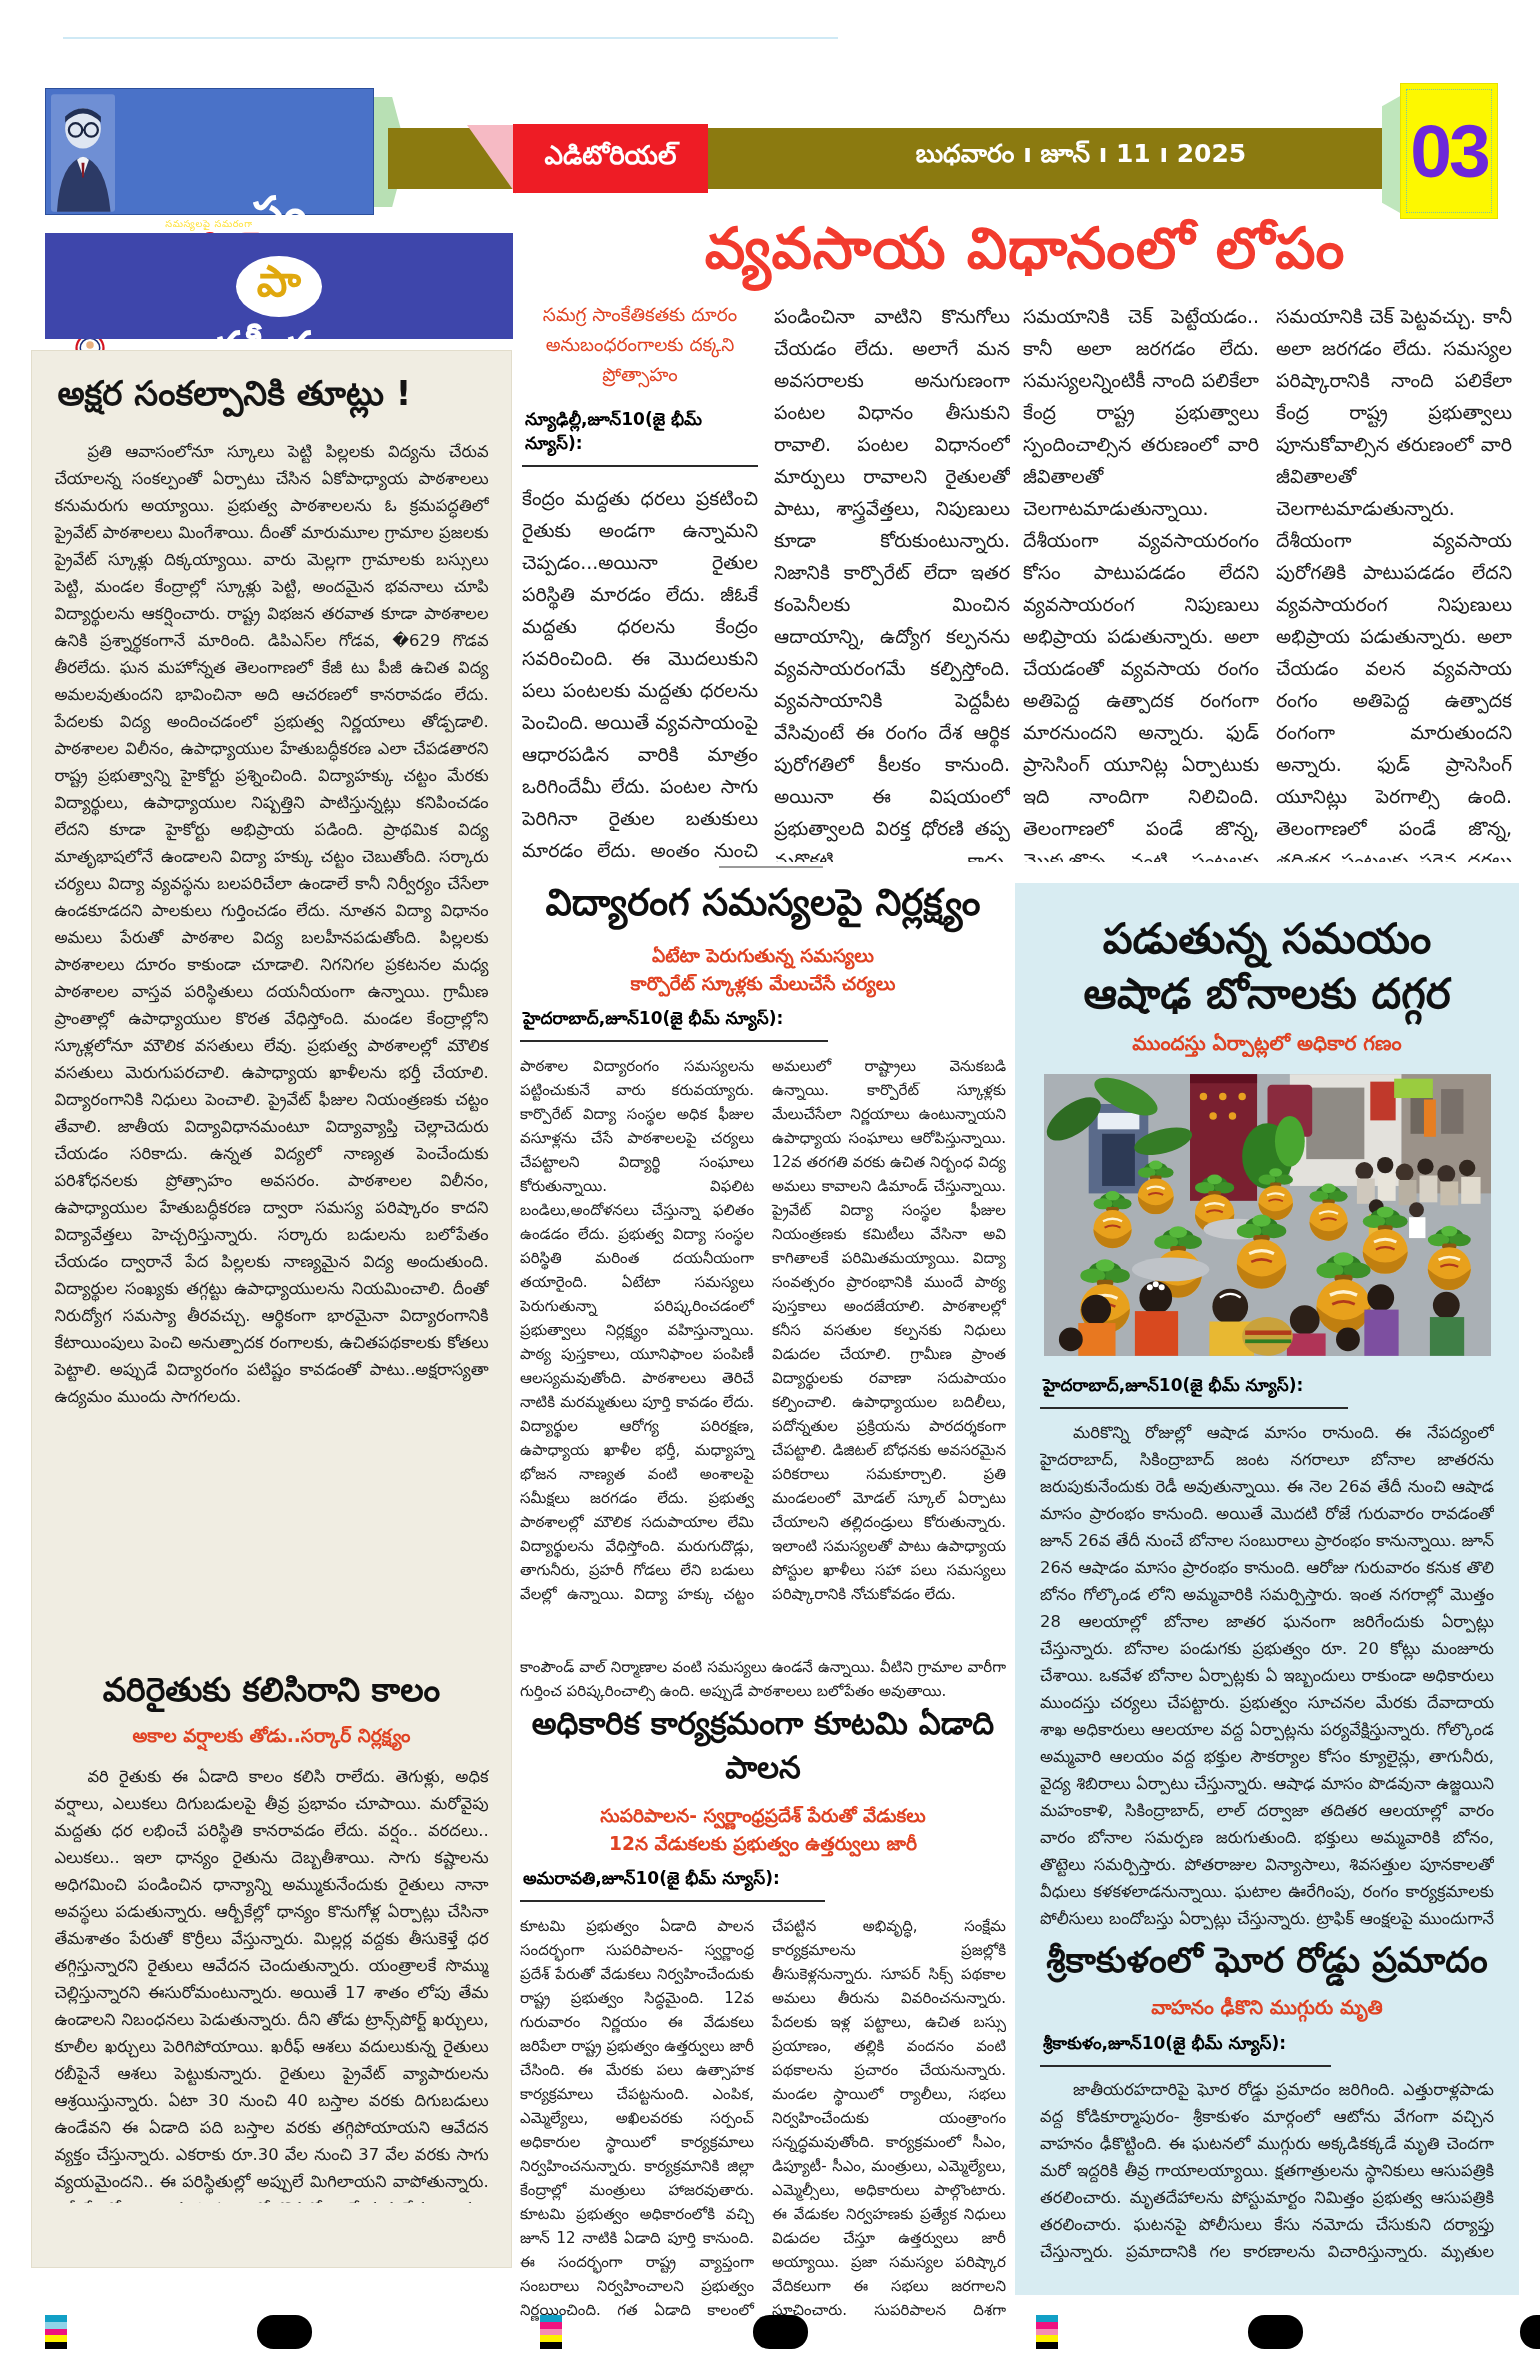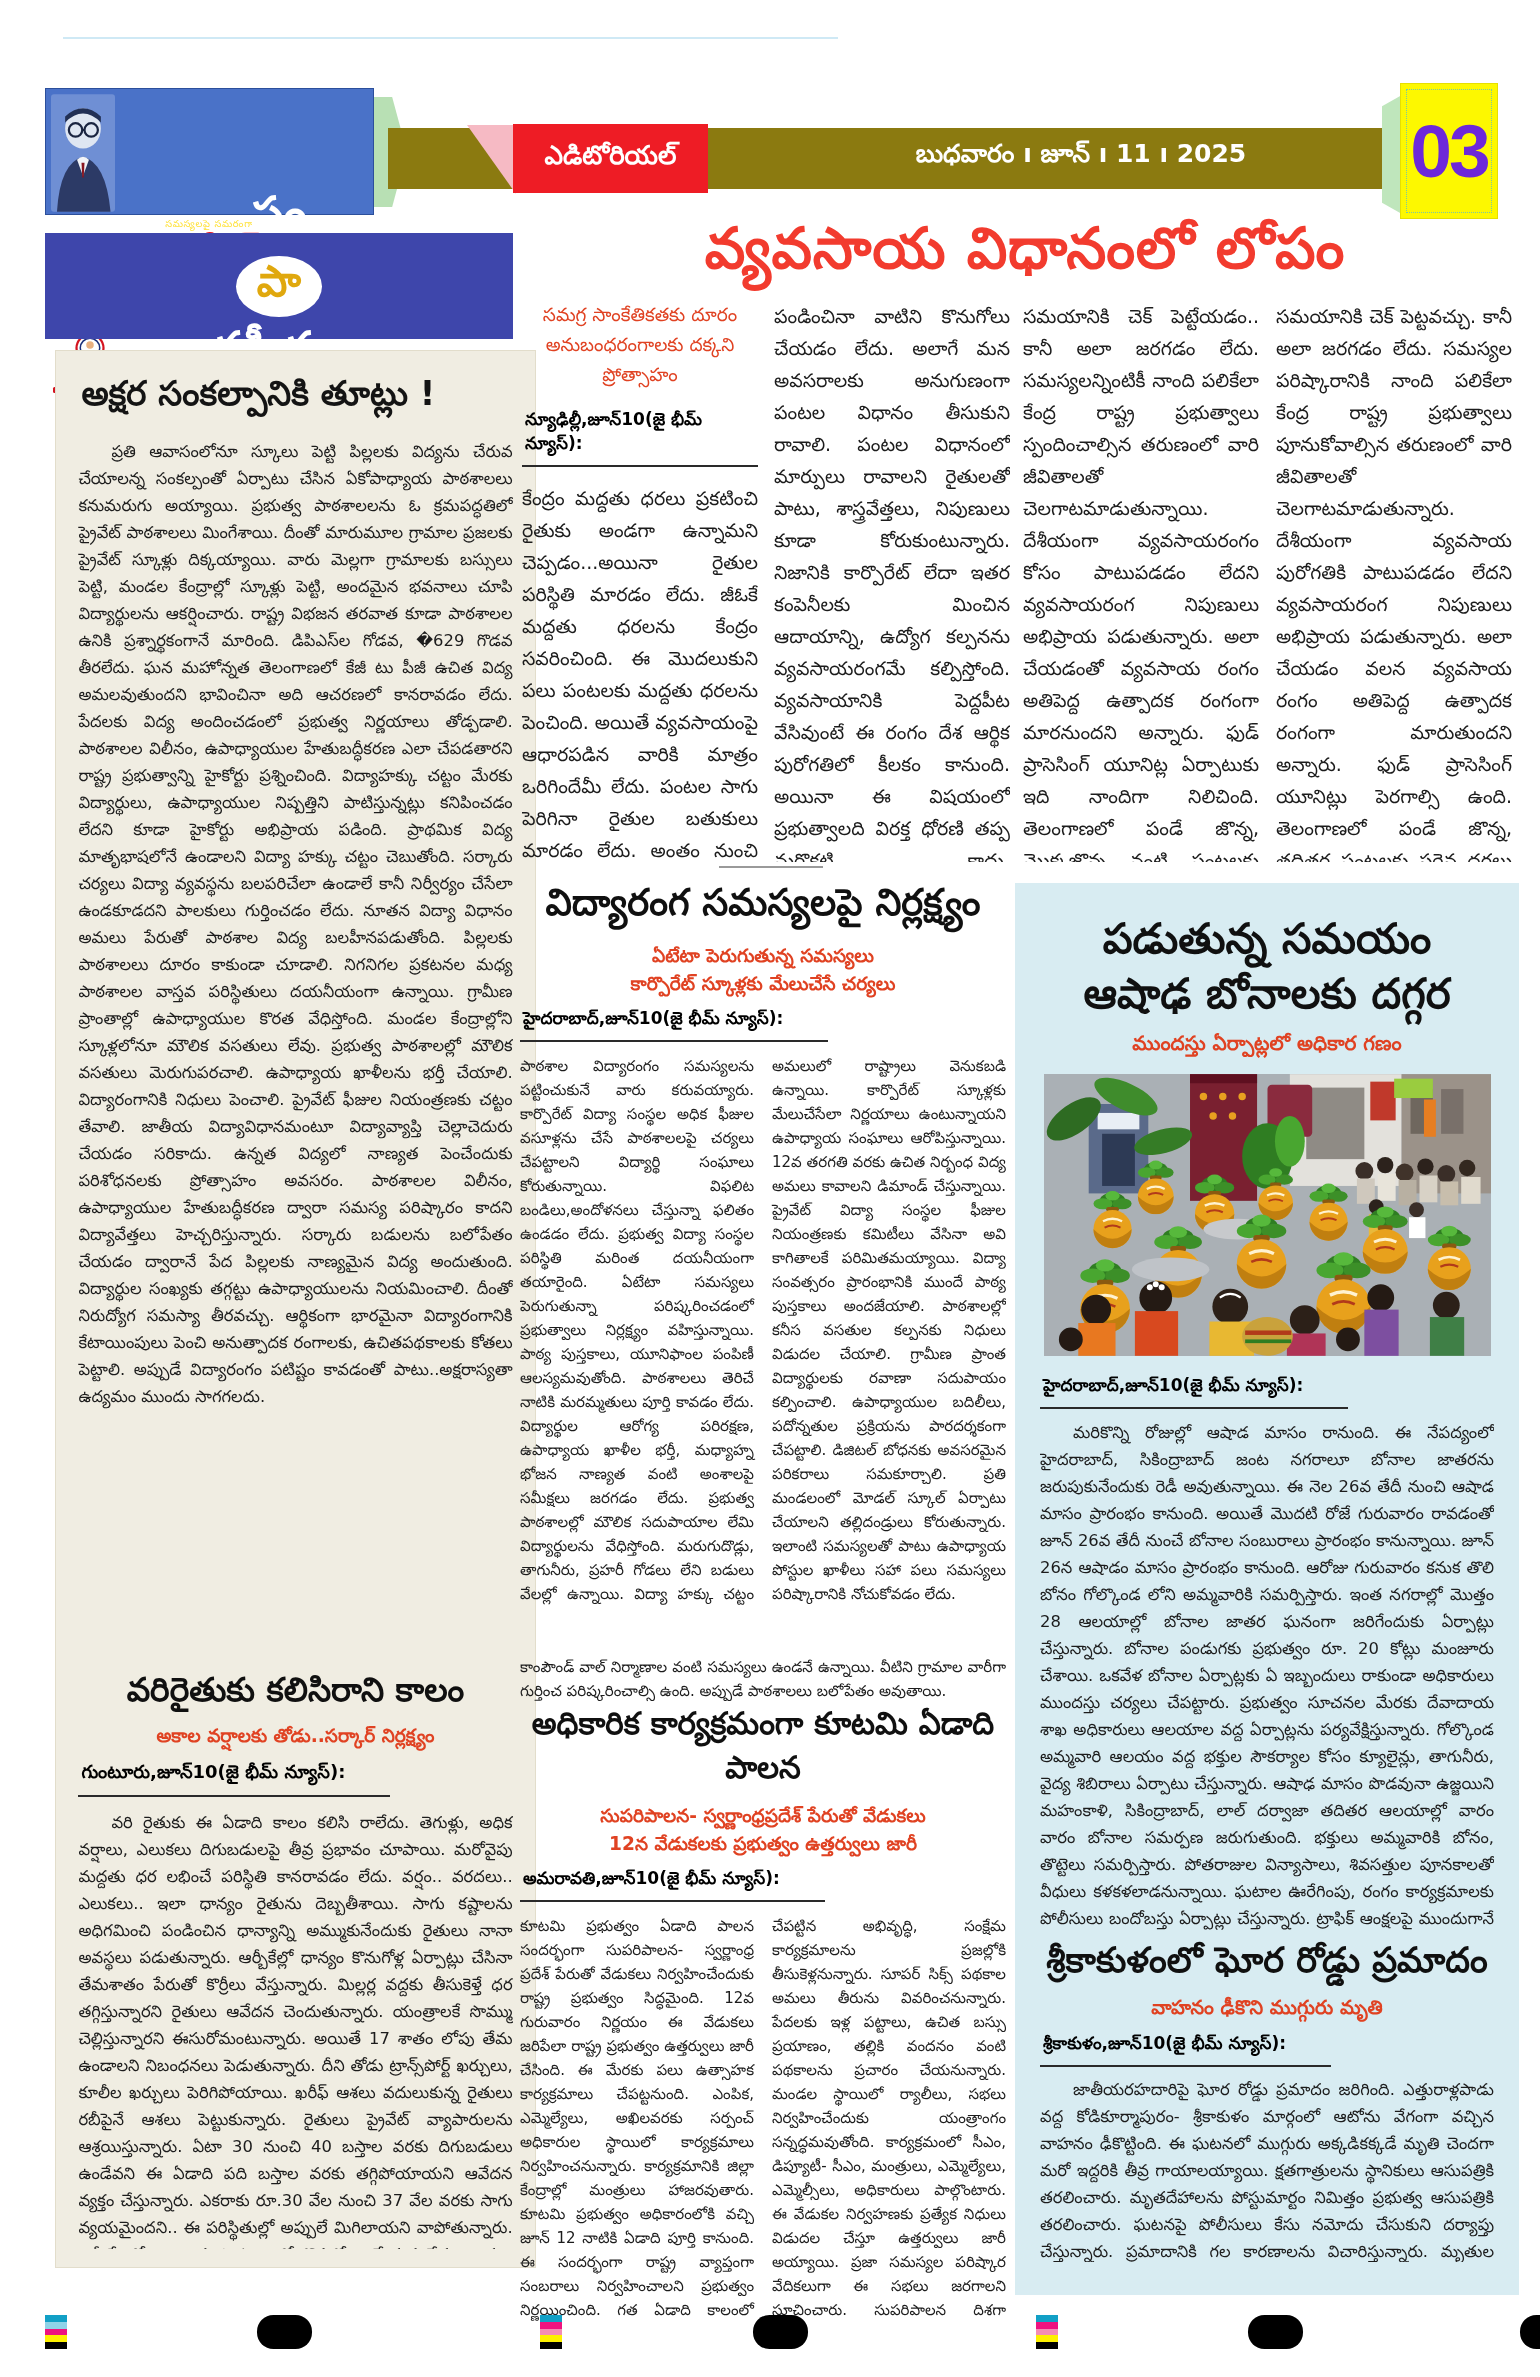--- a/index.html
+++ b/index.html
@@ -36,21 +36,21 @@
   
   .main-headline { left:537px; top:215px; width:976px; text-align:center; color:#f23b2e; font-size:57px; font-weight:bold; letter-spacing:0.7px; }
 
   
   .edit-label { left:45px; top:233px; width:468px; height:106px; background:#3e46ab; display:flex; align-items:center; justify-content:center; gap:4.5px; }
   .edit-label .t { color:#ffffff; font-size:46px; font-weight:bold; }
   .edit-circle { width:86px; height:89px; background:#ffffff; border-radius:50%; display:flex; align-items:center; justify-content:center; }
   .edit-circle span { color:#e0a80e; font-size:43px; font-weight:bold; }
 
   
-  .beige { left:31px; top:350px; width:481px; height:1918px; background:#f0ede2; border:0.7px solid #e2ddcb; padding:19.4px 22.4px;margin-left:24px; }
+  .beige { left:31px; top:350px; width:481px; height:1918px; background:#f0ede2; border:0.7px solid #e2ddcb; padding:19.4px 22.4px; }
   .ed-head { color:#141414; font-size:34px; font-weight:bold; margin:3px 0 16.4px 3px; }
   .body-txt { text-align:justify; color:#1c1c1c; overflow:hidden; }
   .ed-body { font-size:16.4px; line-height:27px; height:1216px; text-indent:33px; }
   .st-head { text-align:center; font-weight:bold; color:#101010; }
   .red-sub { text-align:center; color:#e04222; font-weight:bold; }
   .dateline { font-weight:bold; color:#000000; font-size:18px; border-bottom:2.2px solid #2a2a2a; display:inline-block; padding:0 45px 7.5px 3px; }
   .paddy-head { font-size:33px; margin-top:16.4px; }
   .paddy-sub { font-size:18.6px; margin:7.5px 0 10.4px 0; }
   .paddy-body { font-size:16.4px; line-height:27px; height:440px; text-indent:33px; margin-top:12px; }
 
@@ -157,21 +157,20 @@
       </span>
     <span class="t">దకీయం</span>
   </div>
 
   <div class="abs beige">
     <h2 class="ed-head">అక్షర సంకల్పానికి తూట్లు !</h2>
     <div class="body-txt ed-body">ప్రతి ఆవాసంలోనూ స్కూలు పెట్టి పిల్లలకు విద్యను చేరువ చేయాలన్న సంకల్పంతో ఏర్పాటు చేసిన ఏకోపాధ్యాయ పాఠశాలలు కనుమరుగు అయ్యాయి. ప్రభుత్వ పాఠశాలలను ఓ క్రమపద్ధతిలో ప్రైవేట్ పాఠశాలలు మింగేశాయి. దీంతో మారుమూల గ్రామాల ప్రజలకు ప్రైవేట్ స్కూళ్లు దిక్కయ్యాయి. వారు మెల్లగా గ్రామాలకు బస్సులు పెట్టి, మండల కేంద్రాల్లో స్కూళ్లు పెట్టి, అందమైన భవనాలు చూపి విద్యార్థులను ఆకర్షించారు. రాష్ట్ర విభజన తరవాత కూడా పాఠశాలల ఉనికి ప్రశ్నార్థకంగానే మారింది. డిపిఎస్‌ల గోడవ, �629 గొడవ తీరలేదు. ఘన మహోన్నత తెలంగాణలో కేజీ టు పీజీ ఉచిత విద్య అమలవుతుందని భావించినా అది ఆచరణలో కానరావడం లేదు. పేదలకు విద్య అందించడంలో ప్రభుత్వ నిర్ణయాలు తోడ్పడాలి. పాఠశాలల విలీనం, ఉపాధ్యాయుల హేతుబద్ధీకరణ ఎలా చేపడతారని రాష్ట్ర ప్రభుత్వాన్ని హైకోర్టు ప్రశ్నించింది. విద్యాహక్కు చట్టం మేరకు విద్యార్థులు, ఉపాధ్యాయుల నిష్పత్తిని పాటిస్తున్నట్లు కనిపించడం లేదని కూడా హైకోర్టు అభిప్రాయ పడింది. ప్రాథమిక విద్య మాతృభాషలోనే ఉండాలని విద్యా హక్కు చట్టం చెబుతోంది. సర్కారు చర్యలు విద్యా వ్యవస్థను బలపరిచేలా ఉండాలే కానీ నిర్వీర్యం చేసేలా ఉండకూడదని పాలకులు గుర్తించడం లేదు. నూతన విద్యా విధానం అమలు పేరుతో పాఠశాల విద్య బలహీనపడుతోంది. పిల్లలకు పాఠశాలలు దూరం కాకుండా చూడాలి. నిగనిగల ప్రకటనల మధ్య పాఠశాలల వాస్తవ పరిస్థితులు దయనీయంగా ఉన్నాయి. గ్రామీణ ప్రాంతాల్లో ఉపాధ్యాయుల కొరత వేధిస్తోంది. మండల కేంద్రాల్లోని స్కూళ్లలోనూ మౌలిక వసతులు లేవు. ప్రభుత్వ పాఠశాలల్లో మౌలిక వసతులు మెరుగుపరచాలి. ఉపాధ్యాయ ఖాళీలను భర్తీ చేయాలి. విద్యారంగానికి నిధులు పెంచాలి. ప్రైవేట్ ఫీజుల నియంత్రణకు చట్టం తేవాలి. జాతీయ విద్యావిధానమంటూ విద్యావ్యాప్తి చెల్లాచెదురు చేయడం సరికాదు. ఉన్నత విద్యలో నాణ్యత పెంచేందుకు పరిశోధనలకు ప్రోత్సాహం అవసరం. పాఠశాలల విలీనం, ఉపాధ్యాయుల హేతుబద్ధీకరణ ద్వారా సమస్య పరిష్కారం కాదని విద్యావేత్తలు హెచ్చరిస్తున్నారు. సర్కారు బడులను బలోపేతం చేయడం ద్వారానే పేద పిల్లలకు నాణ్యమైన విద్య అందుతుంది. విద్యార్థుల సంఖ్యకు తగ్గట్టు ఉపాధ్యాయులను నియమించాలి. దీంతో నిరుద్యోగ సమస్యా తీరవచ్చు. ఆర్థికంగా భారమైనా విద్యారంగానికి కేటాయింపులు పెంచి అనుత్పాదక రంగాలకు, ఉచితపథకాలకు కోతలు పెట్టాలి. అప్పుడే విద్యారంగం పటిష్టం కావడంతో పాటు..అక్షరాస్యతా ఉద్యమం ముందు సాగగలదు.</div>
 
     <h2 class="st-head paddy-head">వరిరైతుకు కలిసిరాని కాలం</h2>
     <div class="red-sub paddy-sub">అకాల వర్షాలకు తోడు..సర్కార్ నిర్లక్ష్యం</div>
-    <div><span class="dateline">గుంటూరు,జూన్10(జై భీమ్ న్యూస్):</span></div>
     <div class="body-txt paddy-body">వరి రైతుకు ఈ ఏడాది కాలం కలిసి రాలేదు. తెగుళ్లు, అధిక వర్షాలు, ఎలుకలు దిగుబడులపై తీవ్ర ప్రభావం చూపాయి. మరోవైపు మద్దతు ధర లభించే పరిస్థితి కానరావడం లేదు. వర్షం.. వరదలు.. ఎలుకలు.. ఇలా ధాన్యం రైతును దెబ్బతీశాయి. సాగు కష్టాలను అధిగమించి పండించిన ధాన్యాన్ని అమ్ముకునేందుకు రైతులు నానా అవస్థలు పడుతున్నారు. ఆర్బీకేల్లో ధాన్యం కొనుగోళ్ల ఏర్పాట్లు చేసినా తేమశాతం పేరుతో కొర్రీలు వేస్తున్నారు. మిల్లర్ల వద్దకు తీసుకెళ్తే ధర తగ్గిస్తున్నారని రైతులు ఆవేదన చెందుతున్నారు. యంత్రాలకే సొమ్ము చెల్లిస్తున్నారని ఈసురోమంటున్నారు. అయితే 17 శాతం లోపు తేమ ఉండాలని నిబంధనలు పెడుతున్నారు. దీని తోడు ట్రాన్స్‌పోర్ట్ ఖర్చులు, కూలీల ఖర్చులు పెరిగిపోయాయి. ఖరీఫ్ ఆశలు వదులుకున్న రైతులు రబీపైనే ఆశలు పెట్టుకున్నారు. రైతులు ప్రైవేట్ వ్యాపారులను ఆశ్రయిస్తున్నారు. ఏటా 30 నుంచి 40 బస్తాల వరకు దిగుబడులు ఉండేవని ఈ ఏడాది పది బస్తాల వరకు తగ్గిపోయాయని ఆవేదన వ్యక్తం చేస్తున్నారు. ఎకరాకు రూ.30 వేల నుంచి 37 వేల వరకు సాగు వ్యయమైందని.. ఈ పరిస్థితుల్లో అప్పులే మిగిలాయని వాపోతున్నారు. ఆర్బీకేలలో ఇంకా పూర్తి స్థాయిలో కొనుగోలు చేయడంలేదు. ధాన్యం ఆరబెట్టి తీసుకెళ్లడం సాధ్యం కాదని అంటున్నారు.</div>
   </div>
 
   <div class="abs mcol" style="left:522px;">
     <div class="m-sub-red">
       <div>సమగ్ర సాంకేతికతకు దూరం</div>
       <div>అనుబంధరంగాలకు దక్కని ప్రోత్సాహం</div>
     </div>
     <div class="m-datebox"><span class="dateline" style="font-size:17px;padding-right:15px;">న్యూఢిల్లీ,జూన్10(జై భీమ్ న్యూస్):</span></div>
     <div class="bt">కేంద్రం మద్దతు ధరలు ప్రకటించి రైతుకు అండగా ఉన్నామని చెప్పడం...అయినా రైతుల పరిస్థితి మారడం లేదు. జీఓకే మద్దతు ధరలను కేంద్రం సవరించింది. ఈ మొదలుకుని పలు పంటలకు మద్దతు ధరలను పెంచింది. అయితే వ్యవసాయంపై ఆధారపడిన వారికి మాత్రం ఒరిగిందేమీ లేదు. పంటల సాగు పెరిగినా రైతుల బతుకులు మారడం లేదు. అంతం నుంచి నూనెల దిగుమతి చేసుకుంటున్నాం. జతికి మార్కెట్లో పామాయిల్ వంటి వాటి ధరలు పెరుగుతున్నాయి. మనదగ్గర ఉత్పత్తిని ప్రోత్సహించడం లేదు. కేంద్ర, రాష్ట్ర ప్రభుత్వాలు స్పష్టమైన వ్యవసాయ విధానం లేకపోవడంతోనే ఈ దుస్థితి అని నిపుణులు అంటున్నారు. ధాన్యాల ఉత్పత్తులకు ప్రోత్సాహకాలు లేవు. పంటల వివిధ దశల్లో సాంకేతికత అందుబాటులోకి రావడం లేదు.</div>

